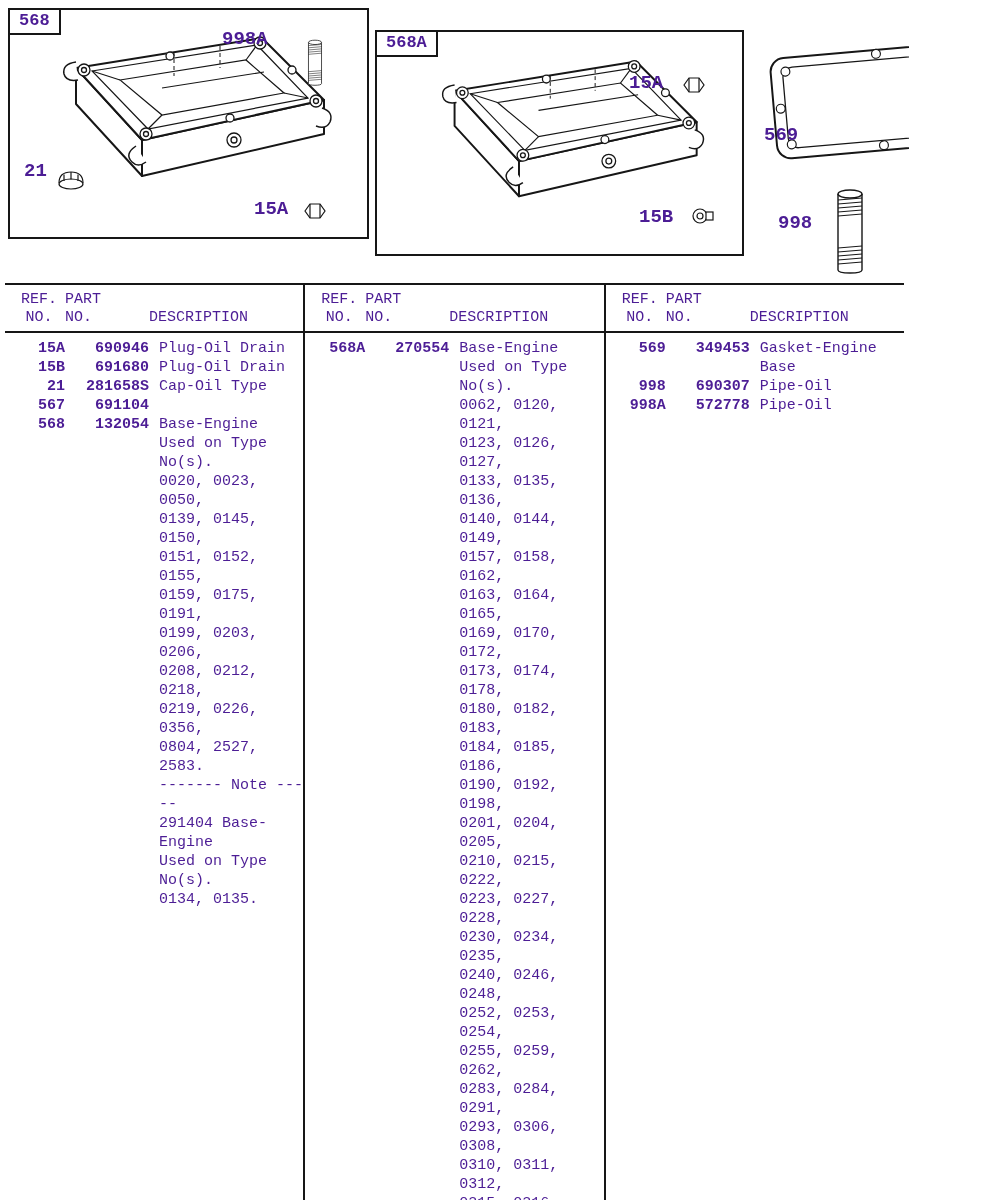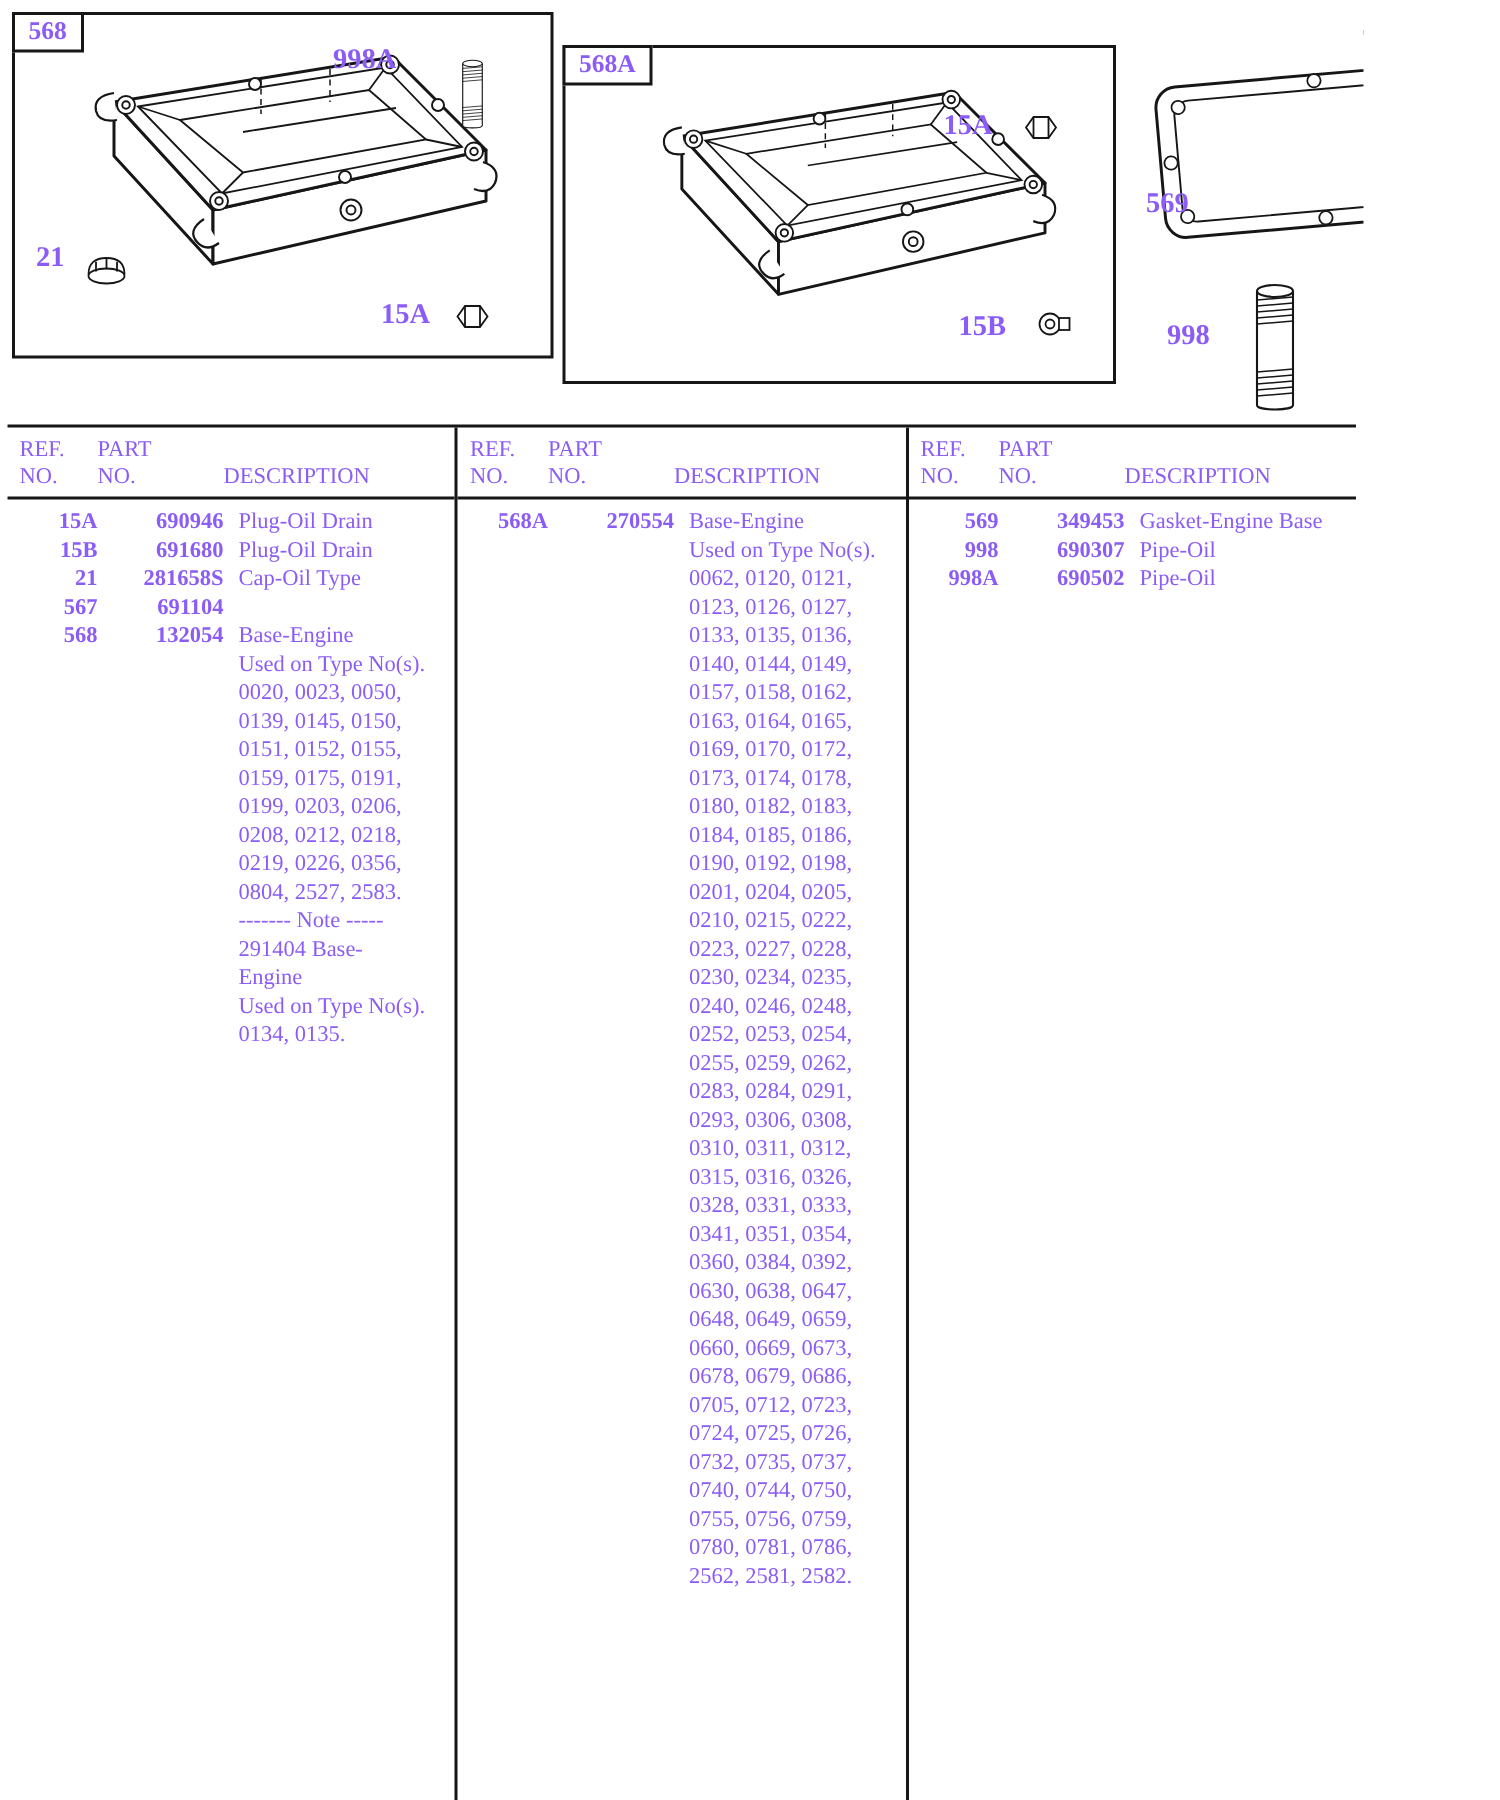--- a/index.html
+++ b/index.html
@@ -1,37 +1,37 @@
 <!DOCTYPE html>
 <html><head>
 <meta charset="utf-8">
 <style>
   html,body{margin:0;padding:0;background:#fff;}
   .page{position:relative;width:909px;height:1200px;background:#ffffff;overflow:hidden;
-        font-family:Liberation Serif, serif;color:#8b5cf6;}
+        font-family:Liberation Mono, monospace;color:#4c1d95;}
 
   
   .diagram-area{position:absolute;left:0;top:0;width:1000px;height:283px;}
   .panel{position:absolute;border:2px solid #161616;background:#fff;}
   .panel1{left:8px;top:8px;width:357px;height:227px;}
   .panel2{left:375px;top:30px;width:365px;height:222px;}
   .tag{position:absolute;left:-2px;top:-2px;border:2px solid #161616;background:#fff;
        font-weight:bold;font-size:17px;padding:2px 9px;line-height:1.1;}
   .callout{position:absolute;font-weight:bold;font-size:19px;line-height:1;}
   .part-icon{position:absolute;}
   .defs-svg{position:absolute;width:0;height:0;overflow:hidden;}
 
   
   .table-area{position:absolute;left:5px;right:5px;top:283px;bottom:0;
               border-top:2px solid #161616;display:flex;}
   .tcol{flex:1 1 33.333%;min-width:0;}
   .tcol + .tcol{border-left:2px solid #161616;}
   .thead{display:flex;padding:6px 0 4px 8px;border-bottom:2px solid #161616;
          font-size:15px;line-height:18px;}
-  .h-ref{width:52px;text-align:left;}
+  .h-ref{width:52px;text-align:center;}
   .h-part{width:84px;text-align:left;}
   .h-desc{flex:1;text-align:left;align-self:flex-end;}
   .h-ref span,.h-part span{display:block;}
   .tbody{padding-top:6px;}
   .trow{display:flex;padding-left:8px;font-size:15px;line-height:19px;}
   .c-ref{flex:none;width:52px;text-align:right;font-weight:bold;}
   .c-part{flex:none;width:84px;text-align:right;font-weight:bold;}
   .c-desc{flex:1;padding-left:10px;white-space:pre-line;}
 </style>
 </head>
@@ -347,20 +347,20 @@
     <div class="c-part">349453</div>
     <div class="c-desc">Gasket-Engine Base</div>
   </div>
           <div class="trow">
     <div class="c-ref">998</div>
     <div class="c-part">690307</div>
     <div class="c-desc">Pipe-Oil</div>
   </div>
           <div class="trow">
     <div class="c-ref">998A</div>
-    <div class="c-part">690502</div>
+    <div class="c-part">572778</div>
     <div class="c-desc">Pipe-Oil</div>
   </div>
         </div>
     </div>
 
   </div>
 </div>
 
 </body></html>

